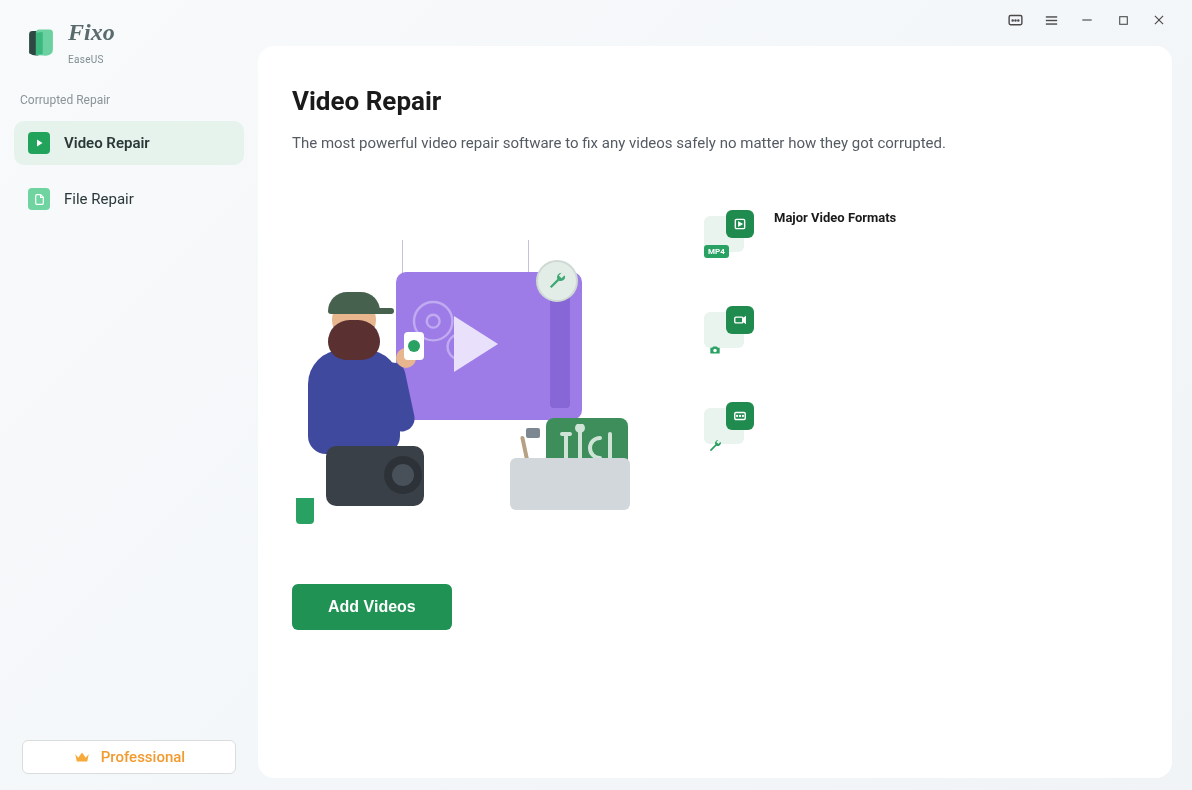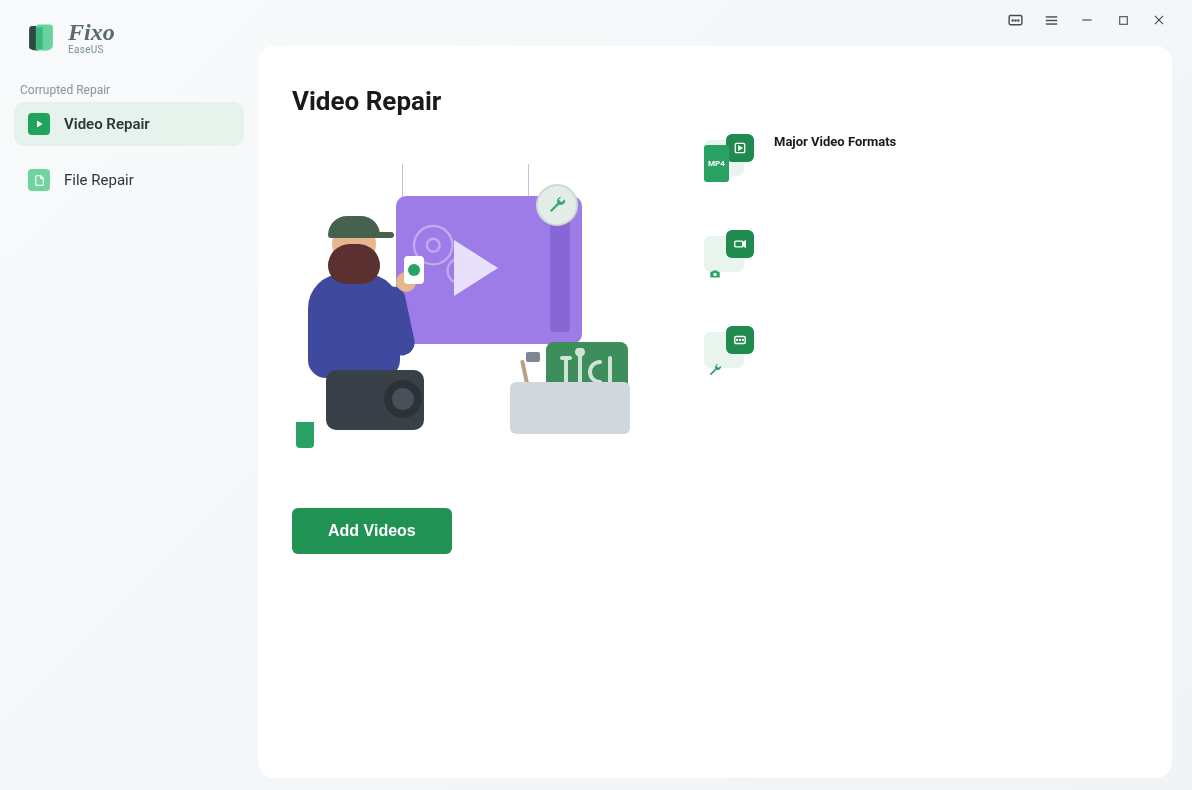--- a/index.html
+++ b/index.html
@@ -60,26 +60,27 @@
   font-style: italic;
   font-size: 24px;
   font-weight: 600;
   color: #5a6b6e;
   line-height: 1;
 }
 .logo-sub {
   font-size: 10px;
   color: #7e8e91;
   letter-spacing: 0.3px;
+  margin-top: 10px;
 }
 .section-label {
   font-size: 12px;
   color: #8a9497;
   padding-left: 6px;
-  margin-bottom: 5px;
+  margin-bottom: 14px;
 }
 .nav-item {
   display: flex;
   align-items: center;
   gap: 14px;
   height: 44px;
   padding: 0 14px;
   border-radius: 10px;
   cursor: pointer;
   font-size: 15px;
@@ -190,21 +191,21 @@
   justify-content: center;
   color: #fff;
 }
 .feature-icon .badge {
   position: absolute;
   left: 0; bottom: 0;
   background: #29a162;
   color: #fff;
   font-size: 8px;
   font-weight: 700;
-  padding: 14px 4px;
+  padding: 2px 4px;
   border-radius: 3px;
 }
 .feature-icon .sub-icon {
   position: absolute;
   left: 2px;
   bottom: -4px;
   width: 18px;
   height: 16px;
   display: flex;
   align-items: center;
@@ -432,24 +433,31 @@
       <svg width="13" height="13" viewBox="0 0 24 24" fill="none" stroke="#fff" stroke-width="2.2">
           <path d="M14 3 H7 a2 2 0 0 0 -2 2 v14 a2 2 0 0 0 2 2 h10 a2 2 0 0 0 2 -2 V8 Z"></path>
           <path d="M14 3 v5 h5"></path>
         </svg>
     </div>
     <span>File Repair</span>
   </div>
 
   <div class="sidebar-spacer"></div>
 
+  <div class="pro-btn">
+    <svg width="18" height="18" viewBox="0 0 24 24">
+        <path d="M3 8 L7 13 L12 6 L17 13 L21 8 L19 18 H5 Z" fill="#f7a93b"></path>
+      </svg>
+    <span>Professional</span>
+  </div>
 </div>
 
 <div class="main-panel">
   <h1 class="page-title">Video Repair</h1>
+  <p class="page-subtitle">The most powerful video repair software to fix any videos safely no matter how they got corrupted.</p>
 
   <div class="content-row">
 
     <div class="illustration">
       <div class="illus-line1"></div>
       <div class="illus-line2"></div>
       <div class="illus-screen">
         <svg style="position:absolute;left:10px;top:22px;opacity:0.35" width="80" height="80" viewBox="0 0 100 100" fill="none" stroke="#fff" stroke-width="3">
           <circle cx="34" cy="34" r="24"></circle>
             <circle cx="34" cy="34" r="8"></circle>

